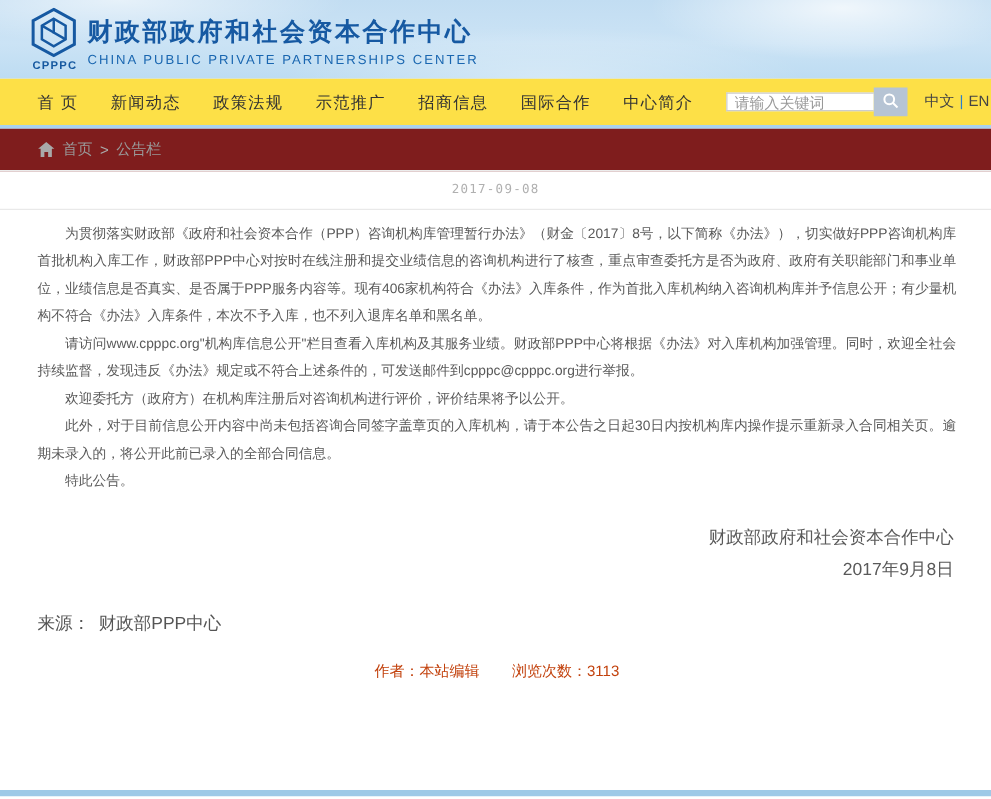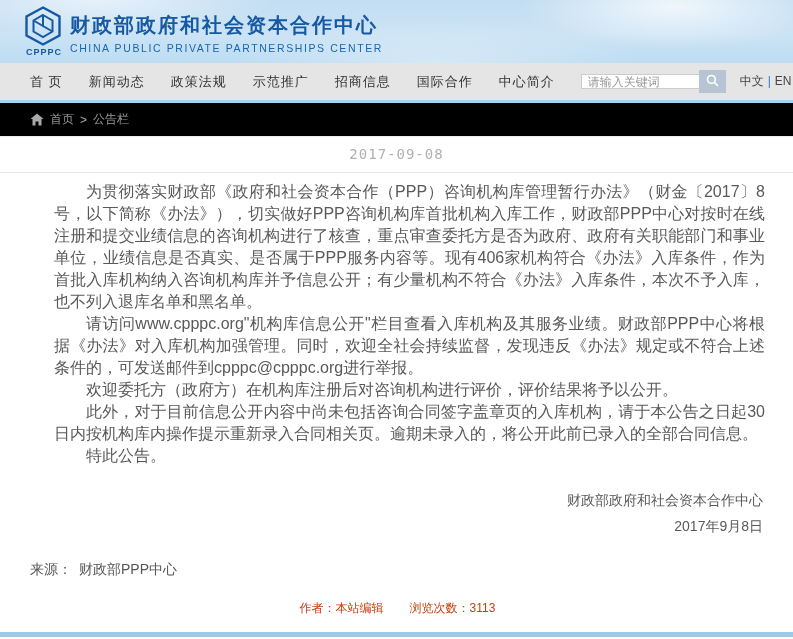--- a/index.html
+++ b/index.html
@@ -29,21 +29,21 @@
     font-size: 20px; font-weight: bold; color: #1659a2;
     letter-spacing: 2px;
     font-family: "Liberation Sans", sans-serif;
   }
   .org-en {
     font-size: 10.5px; color: #1966b0; letter-spacing: 1.6px; margin-top: 3px;
   }
 
   
   .nav-bar {
-    height: 37px; background: #e5e5e5;
+    height: 37px; background: #fde047;
     display: flex; align-items: center;
     padding: 0 14px 0 30px;
   }
   .nav-item {
     font-size: 13px; color: #333; margin-right: 26px; cursor: pointer;
     white-space: nowrap; letter-spacing: 1px;
   }
   .nav-item:nth-child(6) { }
   .search-wrap { margin-left: auto; display: flex; align-items: center; }
   .search-input {
@@ -55,45 +55,45 @@
   .search-btn {
     width: 27px; height: 23px; background: #b6c4d4; border: none; cursor: pointer;
     display: flex; align-items: center; justify-content: center;
   }
   .lang-switch { margin-left: 14px; font-size: 12px; color: #444; white-space: nowrap; }
   .lang-switch .divider { color: #2a7fd0; margin: 0 4px; }
   .nav-underline { height: 3px; background: #a9d2ee; }
 
   
   .breadcrumb {
-    height: 34px; background: #000000; border-bottom: 1px solid #ececec;
+    height: 34px; background: #7f1d1d; border-bottom: 1px solid #ececec;
     display: flex; align-items: center; padding-left: 30px;
     font-size: 12px; color: #999;
   }
   .breadcrumb .crumb { cursor: pointer; }
   .breadcrumb .sep { margin: 0 6px; color: #aaa; }
   .home-icon { margin-right: 6px; display: inline-flex; }
 
   
   .article-title {
     text-align: center; font-size: 18px; font-weight: bold; color: #1d2088;
     margin-top: 15px;
     font-family: "Liberation Serif", "DejaVu Serif", serif;
     letter-spacing: 1px;
   }
   .article-date {
-    text-align: center; font-size: 14px; color: #b0b0b0; margin-top: 9px;
+    text-align: center; font-size: 10px; color: #b0b0b0; margin-top: 9px;
     font-family: "DejaVu Sans Mono", monospace; letter-spacing: 1px;
   }
   .title-divider { height: 1px; background: #e9e9e9; margin-top: 10px; }
 
   .article-body { padding: 8px 28px 0 30px; }
   .article-body p {
-    font-size: 16px; color: #595959; line-height: 22px;
-    text-indent: 2em; text-align: justify; margin-left: 24px;
+    font-size: 11px; color: #595959; line-height: 22px;
+    text-indent: 2em; text-align: justify;
   }
   .signature { text-align: right; margin-top: 20px; padding-right: 2px; }
   .signature div { font-size: 14px; color: #595959; line-height: 26px; }
 
   .source-line { margin-top: 22px; font-size: 14px; color: #555; }
   .source-line .src-label { margin-right: 7px; }
 
   .author-line {
     margin-top: 21px; text-align: center; font-size: 12px; color: #c2410c;
   }

